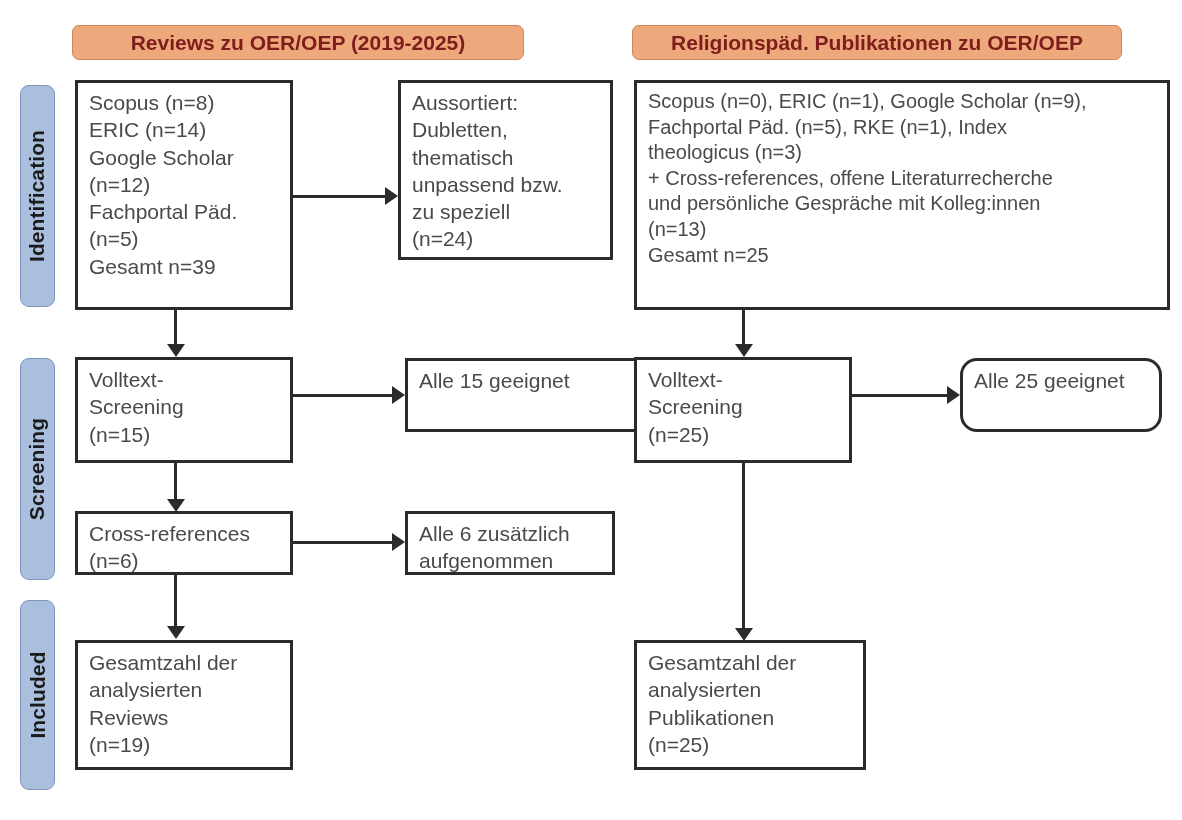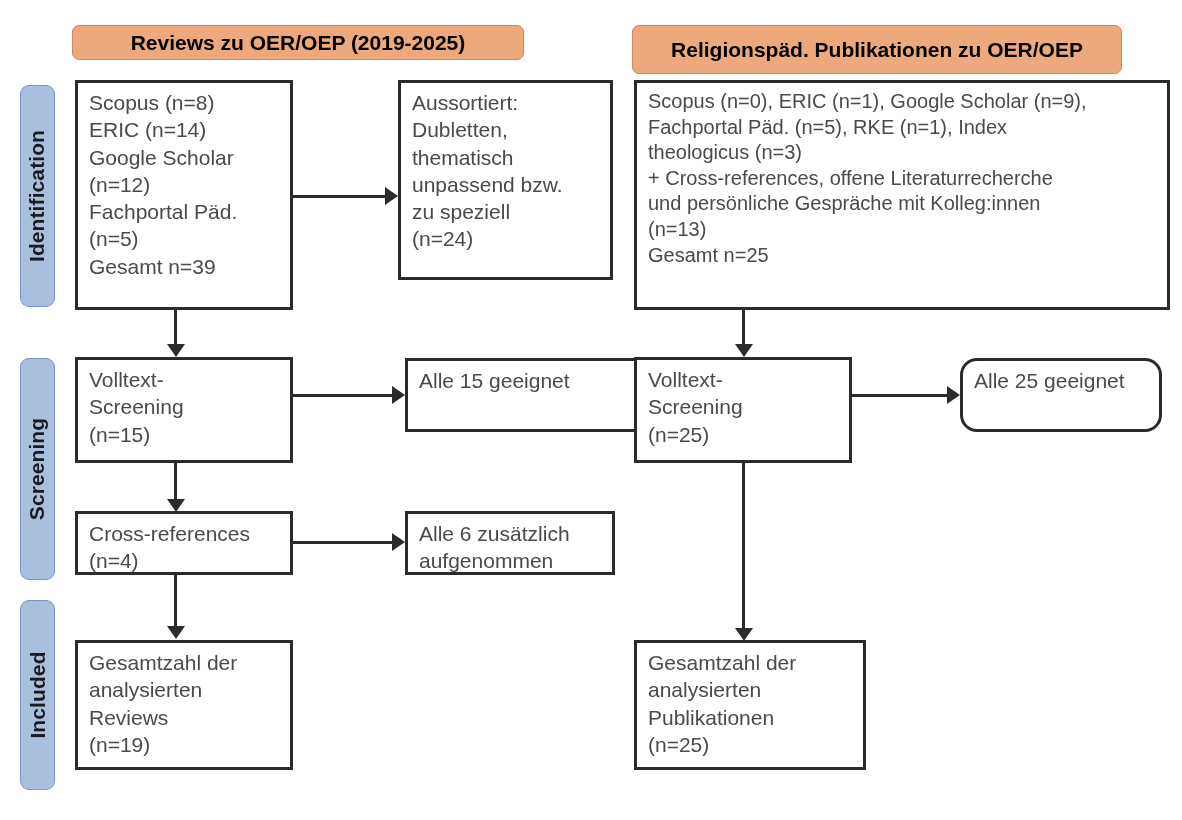--- a/index.html
+++ b/index.html
@@ -44,21 +44,21 @@
     position: absolute;
     background: #EDA97C;
     border: 1px solid #D2855A;
     border-radius: 7px;
     box-sizing: border-box;
     display: flex;
     align-items: center;
     justify-content: center;
     font-size: 21px;
     font-weight: bold;
-    color: #000000;
+    color: #7f1d1d;
   }
 
   
   .box {
     position: absolute;
     background: #ffffff;
     border: 3px solid #2b2b2b;
     box-sizing: border-box;
     padding: 6px 9px 6px 11px;
     font-size: 21px;
@@ -112,31 +112,31 @@
   <div class="stage-bar" style="left:20px; top:358px; width:35px; height:222px;">
     <span class="stage-label">Screening</span>
   </div>
 
   <div class="stage-bar" style="left:20px; top:600px; width:35px; height:190px;">
     <span class="stage-label">Included</span>
   </div>
 
   <div class="header-pill" style="left:72px; top:25px; width:452px; height:35px;">Reviews zu OER/OEP (2019-2025)</div>
 
-  <div class="header-pill" style="left:632px; top:25px; width:490px; height:49px;">Religionspäd. Publikationen zu OER/OEP</div>
+  <div class="header-pill" style="left:632px; top:25px; width:490px; height:35px;">Religionspäd. Publikationen zu OER/OEP</div>
 
   <div class="box" style="left:75px; top:80px; width:218px; height:230px;">Scopus (n=8)
 ERIC (n=14)
 Google Scholar
 (n=12)
 Fachportal Päd.
 (n=5)
 Gesamt n=39</div>
 
-  <div class="box" style="left:398px; top:80px; width:215px; height:200px;">Aussortiert:
+  <div class="box" style="left:398px; top:80px; width:215px; height:180px;">Aussortiert:
 Dubletten,
 thematisch
 unpassend bzw.
 zu speziell
 (n=24)</div>
 
   <div class="hline" style="left:293px; top:195px; width:92px;"></div>
   <div class="arrow-right" style="left:385px; top:187px;"></div>
 
   <div class="vline" style="left:174px; top:310px; width:3px; height:34px;"></div>
@@ -148,21 +148,21 @@
 
   <div class="box" style="left:405px; top:358px; width:242px; height:74px;">Alle 15 geeignet</div>
 
   <div class="hline" style="left:293px; top:394px; width:99px;"></div>
   <div class="arrow-right" style="left:392px; top:386px;"></div>
 
   <div class="vline" style="left:174px; top:463px; width:3px; height:36px;"></div>
   <div class="arrow-down" style="left:167px; top:499px;"></div>
 
   <div class="box" style="left:75px; top:511px; width:218px; height:64px;">Cross-references
-(n=4)</div>
+(n=6)</div>
 
   <div class="box" style="left:405px; top:511px; width:210px; height:64px;">Alle 6 zusätzlich
 aufgenommen</div>
 
   <div class="hline" style="left:293px; top:541px; width:99px;"></div>
   <div class="arrow-right" style="left:392px; top:533px;"></div>
 
   <div class="vline" style="left:174px; top:575px; width:3px; height:51px;"></div>
   <div class="arrow-down" style="left:167px; top:626px;"></div>
 

